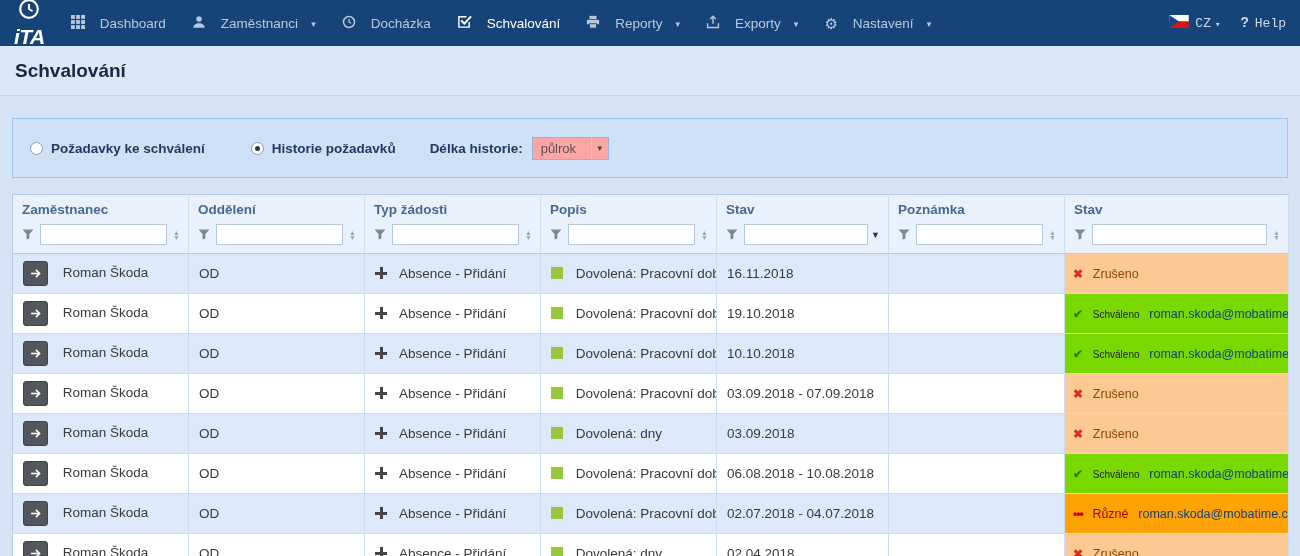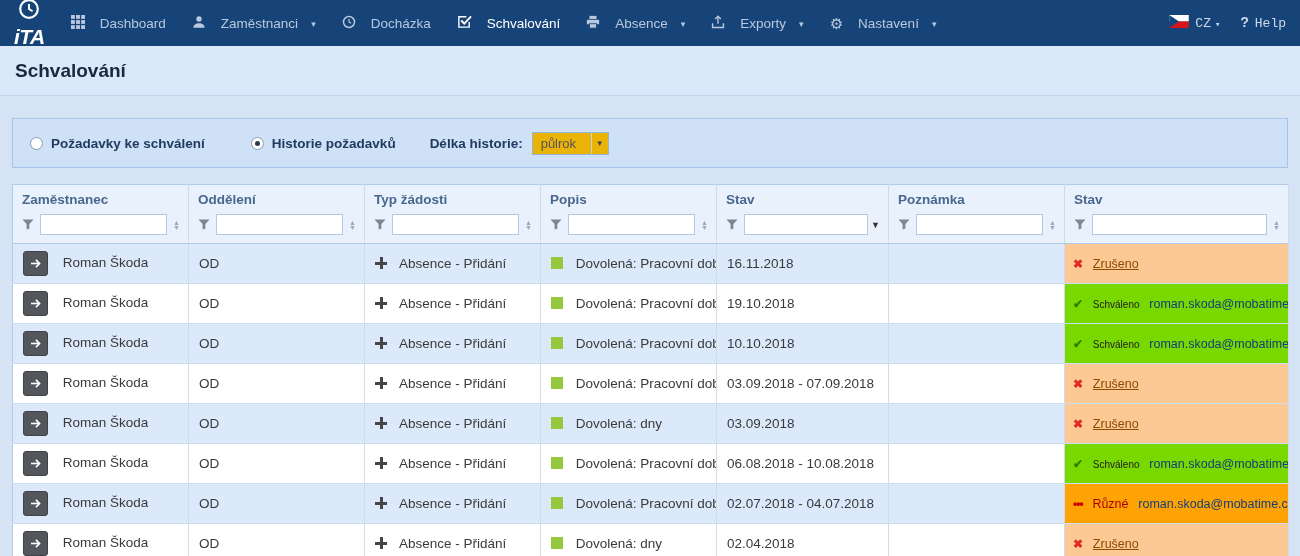--- a/index.html
+++ b/index.html
@@ -33,37 +33,37 @@
   
   .title-bar {
     height:50px; background:#dbe8f9; display:flex; align-items:center;
     padding:0 15px; border-bottom:1px solid #c2d6ee;
   }
   .page-title { font-size:19px; font-weight:bold; color:#1a2740; }
 
   
   .content { padding:0 12px; }
   .filter-panel {
-    margin-top:22px; height:50px; background:#cfe1f7; border:1px solid #a6c4e8;
+    margin-top:22px; height:60px; background:#cfe1f7; border:1px solid #a6c4e8;
     display:flex; align-items:center; padding:0 17px;
   }
   .radio-group { display:flex; align-items:center; gap:8px; cursor:pointer; }
   .radio-circle {
     width:13px; height:13px; border-radius:50%; background:#fff;
     border:1px solid #8a9bb0; display:inline-block; position:relative; flex:0 0 auto;
   }
   .radio-circle.checked::after {
     content:""; position:absolute; left:3px; top:3px; width:5px; height:5px;
     border-radius:50%; background:#2b3a4e;
   }
   .radio-label { font-weight:bold; color:#203a60; font-size:13.5px; }
   .rg2 { margin-left:46px; }
   .hist-label { margin-left:34px; font-weight:bold; color:#203a60; font-size:13.5px; }
   .select {
-    margin-left:9px; display:flex; align-items:stretch; background:#eab308;
+    margin-left:9px; display:flex; align-items:stretch; background:#fca5a5;
     border:1px solid #94b4d9; height:23px; cursor:pointer;
   }
   .select-value { padding:3px 8px 0 8px; color:#555; font-size:13px; min-width:58px; }
   .select-caret {
     width:17px; border-left:1px solid #c3d2e2; display:flex; align-items:center;
     justify-content:center; font-size:8px; color:#444;
   }
 
   
   table.grid {
@@ -103,21 +103,21 @@
   .plus-glyph::before { content:""; position:absolute; left:4.5px; top:0; width:3px; height:12px; background:#454545; }
   .plus-glyph::after  { content:""; position:absolute; top:4.5px; left:0; width:12px; height:3px; background:#454545; }
   .green-square { width:12px; height:12px; background:#96c83e; display:inline-block; vertical-align:-1px; margin-right:9px; }
 
   tbody td.status-cell { padding:0 8px; }
   tbody tr td.st-cancelled { background:#fcc893; }
   tbody tr td.st-approved  { background:#79d800; }
   tbody tr td.st-mixed     { background:#ffa305; }
   .status-icon { margin-right:6px; font-size:12px; font-weight:bold; }
   .st-cancelled .status-icon { color:#e02b20; }
-  .st-cancelled .status-label { color:#8d4a00; font-size:12.5px;text-decoration:underline; }
+  .st-cancelled .status-label { color:#8d4a00; font-size:12.5px; }
   .st-approved .status-icon { color:#2f7d00; }
   .st-approved .status-label { color:#1e1e1e; font-size:10px; }
   .st-approved .status-email { color:#123f77; font-size:12.5px; margin-left:6px; }
   .st-mixed .status-icon { color:#cc0000; letter-spacing:-1px; }
   .st-mixed .status-label { color:#a80000; font-size:12.5px; }
   .st-mixed .status-email { color:#123f77; font-size:12.5px; margin-left:6px; }
 </style>
 </head>
 <body>
 
@@ -178,21 +178,21 @@
       <span>Schvalování</span>
     </a>
     <a class="nav-item">
       <span>
         <svg width="14" height="14" viewBox="0 0 16 16" fill="currentColor">
           <rect x="4" y="1" width="8" height="3.5"></rect>
           <rect x="1" y="5.4" width="14" height="5.2" rx="1"></rect>
           <rect x="4" y="10" width="8" height="5" fill="currentColor" stroke="#174478" stroke-width="1"></rect>
         </svg>
       </span>
-      <span>Absence</span>
+      <span>Reporty</span>
       <span class="nav-caret">▾</span>
     </a>
     <a class="nav-item">
       <span>
         <svg width="14" height="14" viewBox="0 0 16 16" fill="none" stroke="currentColor" stroke-width="1.6">
           <path d="M8 10V1.8"></path>
             <path d="M4.8 4.6L8 1.4l3.2 3.2"></path>
             <path d="M1.8 9.5v4.7h12.4V9.5"></path>
         </svg>
       </span>

